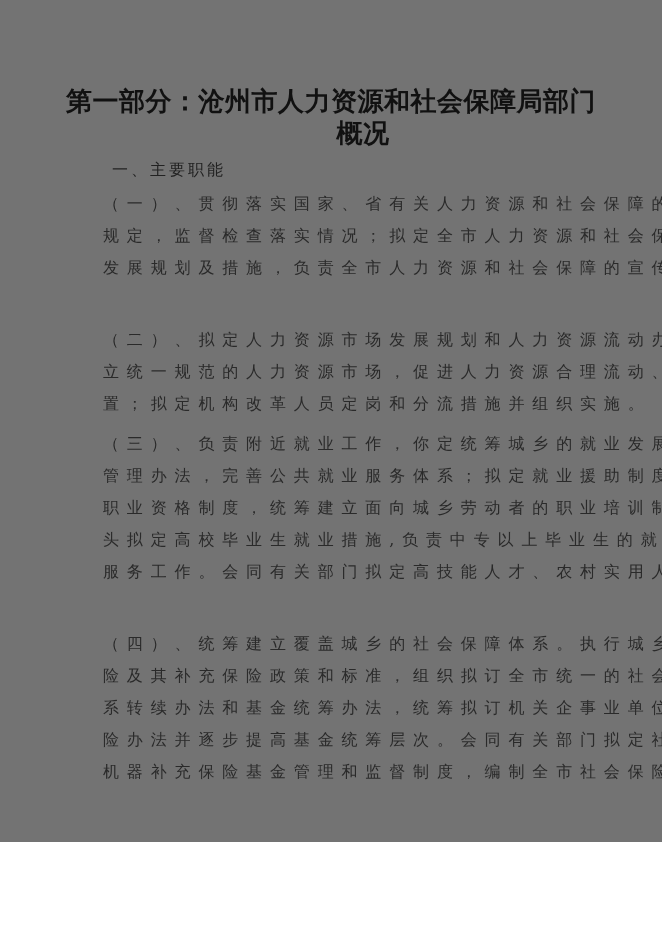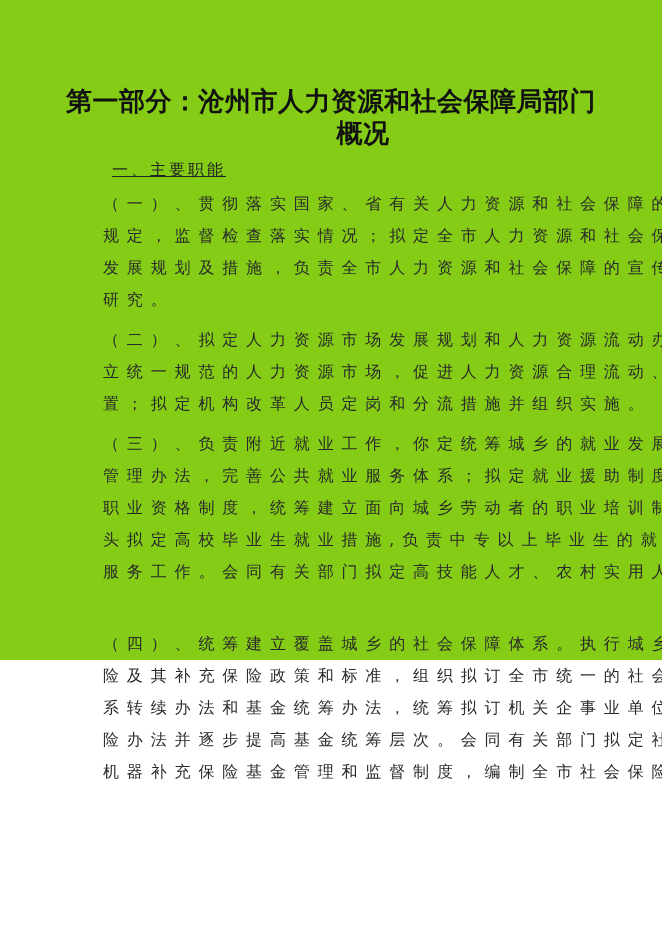--- a/index.html
+++ b/index.html
@@ -1,25 +1,25 @@
 <!DOCTYPE html>
 <html><head>
 <meta charset="utf-8">
 <style>
   html, body { margin: 0; padding: 0; background: #ffffff; }
   body { width: 662px; height: 936px; position: relative; overflow: hidden;
          font-family: "DejaVu Serif", "Liberation Serif", serif; color: #1a1a1a; }
-  .page { position: absolute; left: 0; top: 0; width: 662px; height: 660px; background: #84cc16; }
+  .page { position: absolute; left: 0; top: 0; width: 662px; height: 842px; background: #737373; }
   .title { position: absolute; left: 0; width: 662px; text-align: center;
            font-family: "DejaVu Sans", "Liberation Sans", sans-serif; font-weight: bold;
            font-size: 26px; color: #111; letter-spacing: 0.5px; }
   .title.l1 { top: 84px; }
   .title.l2 { top: 116px; margin-left: 32px; }
   .section-heading { position: absolute; left: 112px; top: 160px; font-size: 16px;
-                     letter-spacing: 3px; color: #222; text-decoration: underline; }
+                     letter-spacing: 3px; color: #222; }
   .para { position: absolute; left: 103px; width: 480px; }
   .line { display: block; height: 32px; line-height: 32px; font-size: 16px;
           letter-spacing: 7.85px; white-space: nowrap; color: #2a2a2a; }
   .p1 { top: 188px; }
   .p2 { top: 324px; }
   .p3 { top: 428px; }
   .p4 { top: 628px; }
 </style>
 </head>
 <body>
@@ -27,21 +27,20 @@
 <div class="page">
   <div class="title l1">第一部分：沧州市人力资源和社会保障局部门</div>
   <div class="title l2">概况</div>
 
   <div class="section-heading">一、主要职能</div>
 
   <div class="para p1">
     <span class="line">（一）、贯彻落实国家、省有关人力资源和社会保障的政策、</span>
     <span class="line">规定，监督检查落实情况；拟定全市人力资源和社会保障事业</span>
     <span class="line">发展规划及措施，负责全市人力资源和社会保障的宣传和舆情</span>
-    <span class="line">研究。</span>
   </div>
 
   <div class="para p2">
     <span class="line">（二）、拟定人力资源市场发展规划和人力资源流动办法，建</span>
     <span class="line">立统一规范的人力资源市场，促进人力资源合理流动、有效配</span>
     <span class="line">置；拟定机构改革人员定岗和分流措施并组织实施。</span>
   </div>
 
   <div class="para p3">
     <span class="line">（三）、负责附近就业工作，你定统筹城乡的就业发展规划和</span>

